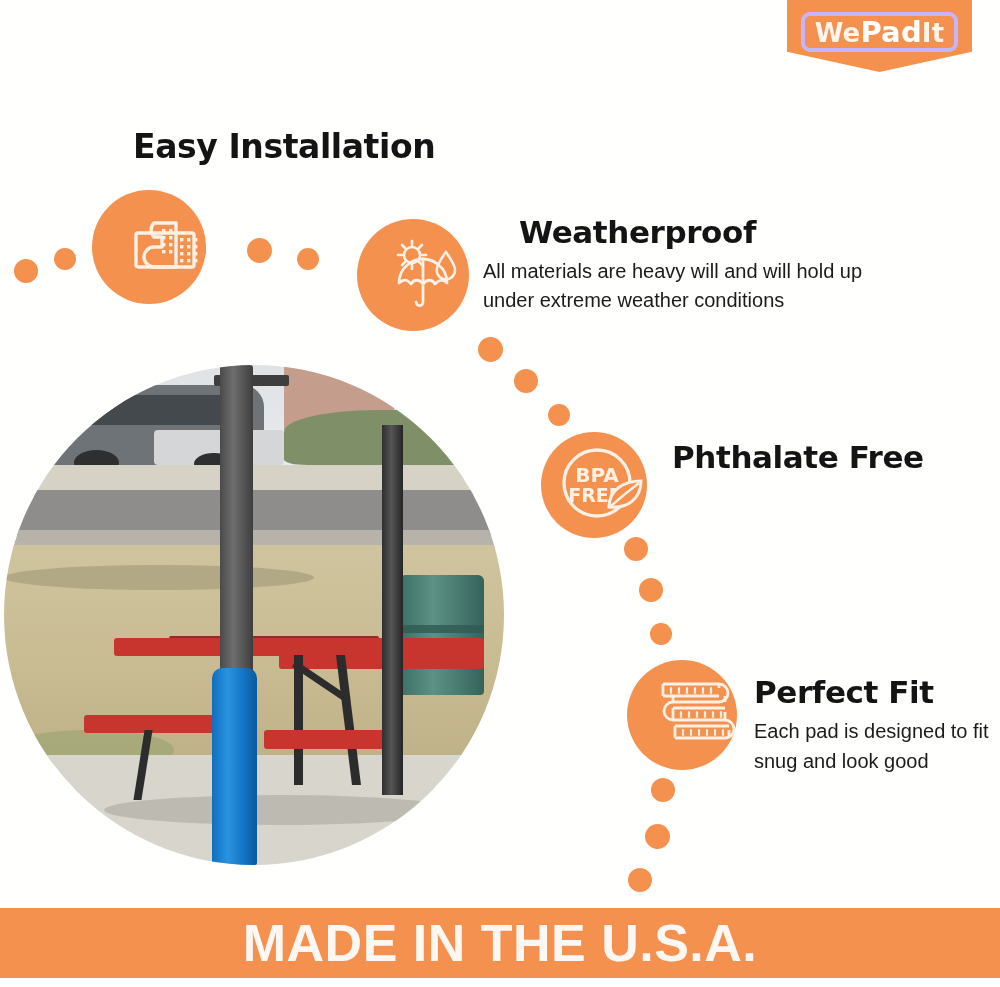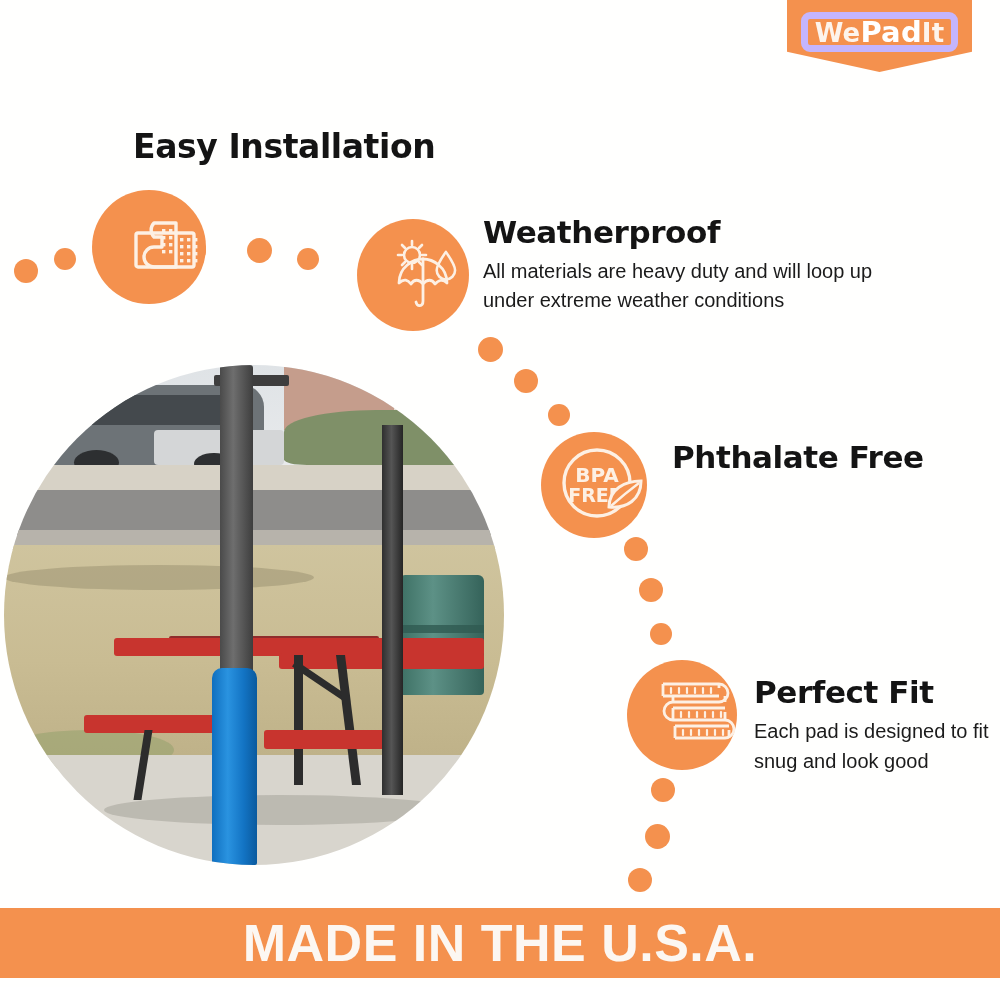--- a/index.html
+++ b/index.html
@@ -22,21 +22,21 @@
     width: 185px; height: 72px;
   }
   .logo-shield {
     position: absolute; inset: 0;
     background: #F4914E;
     clip-path: polygon(0% 0%, 100% 0%, 100% 72%, 50% 100%, 0% 72%);
   }
   .logo-inner {
     position: absolute; left: 14px; top: 12px;
     width: 157px; height: 40px;
-    border: 7px solid #c4b5fd;
+    border: 4px solid #c4b5fd;
     border-radius: 9px;
     display: flex; align-items: center; justify-content: center;
   }
   .logo-text {
     font-size: 26px; letter-spacing: .2px;
     font-family: "DejaVu Sans", sans-serif;
     white-space: nowrap; line-height: 1;
   }
   .logo-a { color: #FDF4EC; font-weight: 700; }
   .logo-b { color: #ffffff; font-weight: 800; font-size: 29px; }
@@ -69,21 +69,21 @@
     font-family: "Liberation Sans", sans-serif;
     color: #1b1b1b;
     font-weight: 400;
   }
 
   #block-easy { position: absolute; left: 133px; top: 78px; margin-top: 48px; }
   #block-easy .feature-title { font-size: 33px; line-height: 42px; }
   #block-easy .feature-desc  { font-size: 20px; line-height: 28px; margin-top: 6px; }
 
   #block-weather { position: absolute; left: 483px; top: 212px; width: 420px; }
-  #block-weather .feature-title { font-size: 31px; line-height: 40px; }
+  #block-weather .feature-title { font-size: 31px; line-height: 40px; margin-left: 36px; }
   #block-weather .feature-desc  { font-size: 20px; line-height: 29px; margin-top: 5px; }
 
   #block-phthalate { position: absolute; left: 672px; top: 437px; width: 300px; }
   #block-phthalate .feature-title { font-size: 31px; line-height: 40px; }
   #block-phthalate .feature-desc  { font-size: 20px; line-height: 30px; margin-top: 5px; }
 
   #block-fit { position: absolute; left: 754px; top: 672px; width: 240px; }
   #block-fit .feature-title { font-size: 31px; line-height: 40px; }
   #block-fit .feature-desc  { font-size: 20px; line-height: 30px; margin-top: 4px; }
 
@@ -301,21 +301,21 @@
       </g>
     </svg>
   </div>
 
   <div id="block-easy">
     <div class="feature-title">Easy Installation</div>
   </div>
 
   <div id="block-weather">
     <div class="feature-title">Weatherproof</div>
-    <div class="feature-desc">All materials are heavy duty and will loop up under extreme weather conditions</div>
+    <div class="feature-desc">All materials are heavy will and will hold up under extreme weather conditions</div>
   </div>
 
   <div id="block-phthalate">
     <div class="feature-title">Phthalate Free</div>
   </div>
 
   <div id="block-fit">
     <div class="feature-title">Perfect Fit</div>
     <div class="feature-desc">Each pad is designed to fit snug and look good</div>
   </div>

